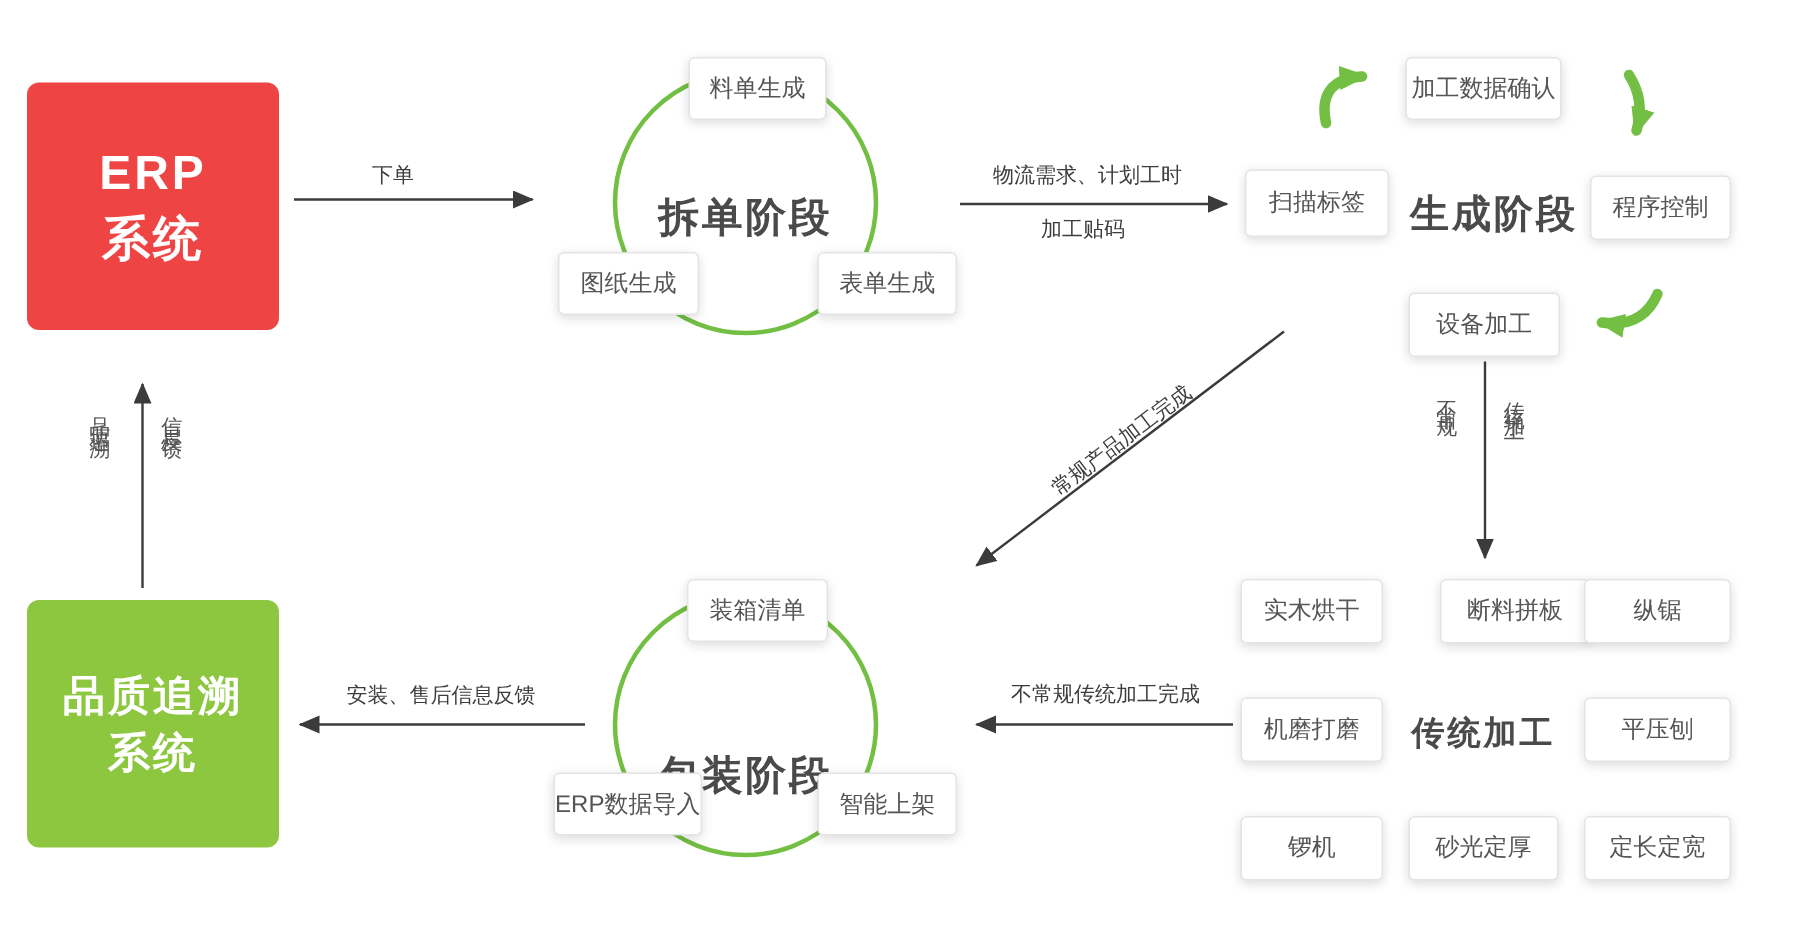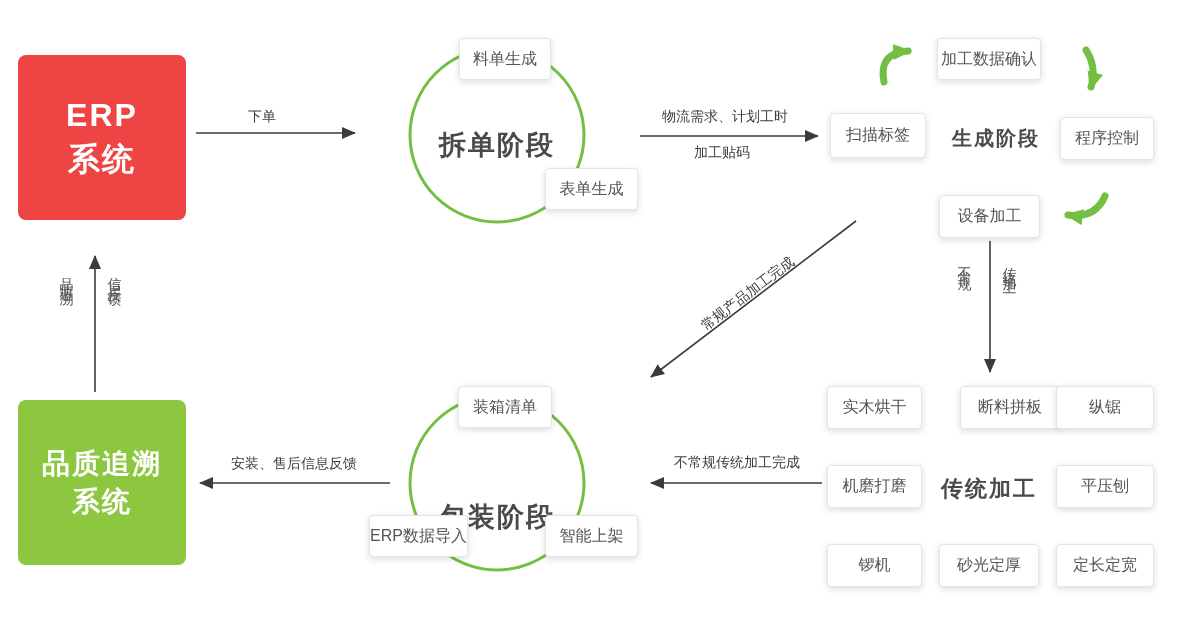--- a/index.html
+++ b/index.html
@@ -61,23 +61,24 @@
     <div>系统</div>
   </div>
 
   <div class="bigbox green" style="left:18px;top:400px;">
     <div>品质追溯</div>
     <div>系统</div>
   </div>
 
   <div class="stage-title" style="left:437px;top:127px;width:120px;">拆单阶段</div>
   <div class="box" style="left:459px;top:38px;width:92px;height:42px;">料单生成</div>
+  <div class="box" style="left:372px;top:168px;width:94px;height:42px;">图纸生成</div>
   <div class="box" style="left:545px;top:168px;width:93px;height:42px;">表单生成</div>
 
-  <div class="stage-title" style="left:936px;top:125px;width:120px;font-size:20px;">生成阶段</div>
+  <div class="stage-title" style="left:936px;top:125px;width:120px;font-size:26px;">生成阶段</div>
   <div class="box" style="left:830px;top:113px;width:96px;height:45px;">扫描标签</div>
   <div class="box" style="left:937px;top:38px;width:104px;height:42px;">加工数据确认</div>
   <div class="box" style="left:1060px;top:117px;width:94px;height:43px;text-align:right;">程序控制</div>
   <div class="box" style="left:939px;top:195px;width:101px;height:43px;">设备加工</div>
 
   <div class="stage-title" style="left:437px;top:475px;width:120px;margin-top:24px;">包装阶段</div>
   <div class="box" style="left:458px;top:386px;width:94px;height:42px;">装箱清单</div>
   <div class="box" style="left:369px;top:515px;width:99px;height:42px;">ERP数据导入</div>
   <div class="box" style="left:545px;top:515px;width:93px;height:42px;">智能上架</div>
 

